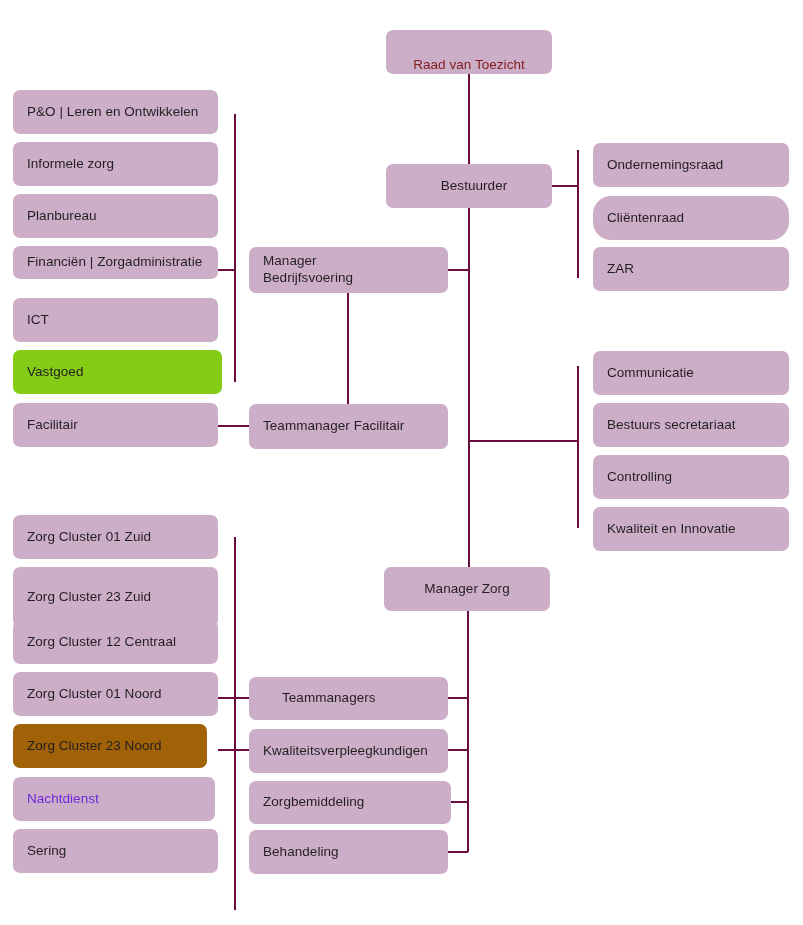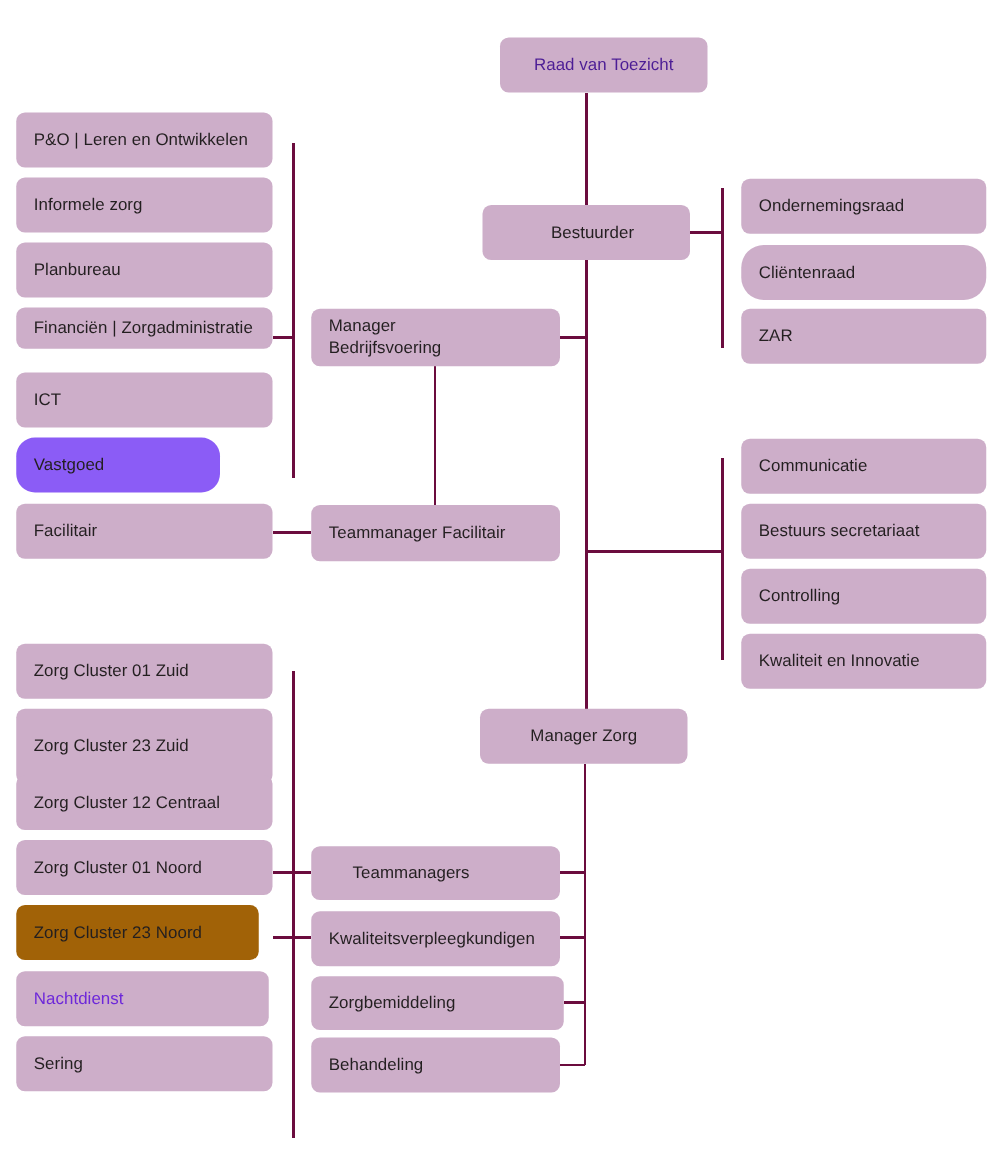--- a/index.html
+++ b/index.html
@@ -66,32 +66,32 @@
       <line x1="235" y1="537" x2="235" y2="910" stroke="#6b0c3e" stroke-width="2.2" shape-rendering="crispEdges"></line>
       <line x1="218" y1="698" x2="249" y2="698" stroke="#6b0c3e" stroke-width="2.2" shape-rendering="crispEdges"></line>
       <line x1="218" y1="750" x2="249" y2="750" stroke="#6b0c3e" stroke-width="2.2" shape-rendering="crispEdges"></line>
       <line x1="468" y1="611" x2="468" y2="852" stroke="#6b0c3e" stroke-width="2.2" shape-rendering="crispEdges"></line>
       <line x1="448" y1="698" x2="468" y2="698" stroke="#6b0c3e" stroke-width="2.2" shape-rendering="crispEdges"></line>
       <line x1="448" y1="750" x2="468" y2="750" stroke="#6b0c3e" stroke-width="2.2" shape-rendering="crispEdges"></line>
       <line x1="451" y1="802" x2="468" y2="802" stroke="#6b0c3e" stroke-width="2.2" shape-rendering="crispEdges"></line>
       <line x1="448" y1="852" x2="468" y2="852" stroke="#6b0c3e" stroke-width="2.2" shape-rendering="crispEdges"></line>
     </svg>
   <div id="node-layer">
-      <div class="node align-center" style="left: 400px; top: 30px; width: 166px; height: 44px; background: rgb(205, 174, 201); color: #4c1d95;"><span class="node-label">Raad van Toezicht</span></div>
+      <div class="node align-center" style="left: 386px; top: 30px; width: 166px; height: 44px; background: rgb(205, 174, 201); color: #7f1d1d; align-items: flex-end;"><span class="node-label">Raad van Toezicht</span></div>
       <div class="node align-center" style="left: 386px; top: 164px; width: 166px; height: 44px; background: rgb(205, 174, 201); color: rgb(35, 31, 32); padding-left: 24px;"><span class="node-label">Bestuurder</span></div>
       <div class="node align-left" style="left: 249px; top: 247px; width: 199px; height: 46px; background: rgb(205, 174, 201); color: rgb(35, 31, 32);"><span class="node-label">Manager
 Bedrijfsvoering</span></div>
       <div class="node align-left" style="left: 249px; top: 404px; width: 199px; height: 45px; background: rgb(205, 174, 201); color: rgb(35, 31, 32);"><span class="node-label">Teammanager Facilitair</span></div>
       <div class="node align-center" style="left: 384px; top: 567px; width: 166px; height: 44px; background: rgb(205, 174, 201); color: rgb(35, 31, 32);"><span class="node-label">Manager Zorg</span></div>
       <div class="node align-left" style="left: 13px; top: 90px; width: 205px; height: 44px; background: rgb(205, 174, 201); color: rgb(35, 31, 32);"><span class="node-label">P&amp;O | Leren en Ontwikkelen</span></div>
       <div class="node align-left" style="left: 13px; top: 142px; width: 205px; height: 44px; background: rgb(205, 174, 201); color: rgb(35, 31, 32);"><span class="node-label">Informele zorg</span></div>
       <div class="node align-left" style="left: 13px; top: 194px; width: 205px; height: 44px; background: rgb(205, 174, 201); color: rgb(35, 31, 32);"><span class="node-label">Planbureau</span></div>
       <div class="node align-left" style="left: 13px; top: 246px; width: 205px; height: 33px; background: rgb(205, 174, 201); color: rgb(35, 31, 32);"><span class="node-label">Financiën | Zorgadministratie</span></div>
       <div class="node align-left" style="left: 13px; top: 298px; width: 205px; height: 44px; background: rgb(205, 174, 201); color: rgb(35, 31, 32);"><span class="node-label">ICT</span></div>
-      <div class="node align-left" style="left: 13px; top: 350px; width: 163px; height: 44px; background: #8b5cf6; color: rgb(35, 31, 32); border-radius: 15px;"><span class="node-label">Vastgoed</span></div>
+      <div class="node align-left" style="left: 13px; top: 350px; width: 209px; height: 44px; background: #84cc16; color: rgb(35, 31, 32);"><span class="node-label">Vastgoed</span></div>
       <div class="node align-left" style="left: 13px; top: 403px; width: 205px; height: 44px; background: rgb(205, 174, 201); color: rgb(35, 31, 32);"><span class="node-label">Facilitair</span></div>
       <div class="node align-left" style="left: 13px; top: 515px; width: 205px; height: 44px; background: rgb(205, 174, 201); color: rgb(35, 31, 32);"><span class="node-label">Zorg Cluster 01 Zuid</span></div>
       <div class="node align-left" style="left: 13px; top: 567px; width: 205px; height: 60px; background: rgb(205, 174, 201); color: rgb(35, 31, 32);"><span class="node-label">Zorg Cluster 23 Zuid</span></div>
       <div class="node align-left" style="left: 13px; top: 620px; width: 205px; height: 44px; background: rgb(205, 174, 201); color: rgb(35, 31, 32);"><span class="node-label">Zorg Cluster 12 Centraal</span></div>
       <div class="node align-left" style="left: 13px; top: 672px; width: 205px; height: 44px; background: rgb(205, 174, 201); color: rgb(35, 31, 32);"><span class="node-label">Zorg Cluster 01 Noord</span></div>
       <div class="node align-left" style="left: 13px; top: 724px; width: 194px; height: 44px; background: #a16207; color: rgb(35, 31, 32);"><span class="node-label">Zorg Cluster 23 Noord</span></div>
       <div class="node align-left" style="left: 13px; top: 777px; width: 202px; height: 44px; background: rgb(205, 174, 201); color: #6d28d9;"><span class="node-label">Nachtdienst</span></div>
       <div class="node align-left" style="left: 13px; top: 829px; width: 205px; height: 44px; background: rgb(205, 174, 201); color: rgb(35, 31, 32);"><span class="node-label">Sering</span></div>
       <div class="node align-left" style="left: 249px; top: 677px; width: 199px; height: 43px; background: rgb(205, 174, 201); color: rgb(35, 31, 32); padding-left: 33px;"><span class="node-label">Teammanagers</span></div>
       <div class="node align-left" style="left: 249px; top: 729px; width: 199px; height: 44px; background: rgb(205, 174, 201); color: rgb(35, 31, 32);"><span class="node-label">Kwaliteitsverpleegkundigen</span></div>

